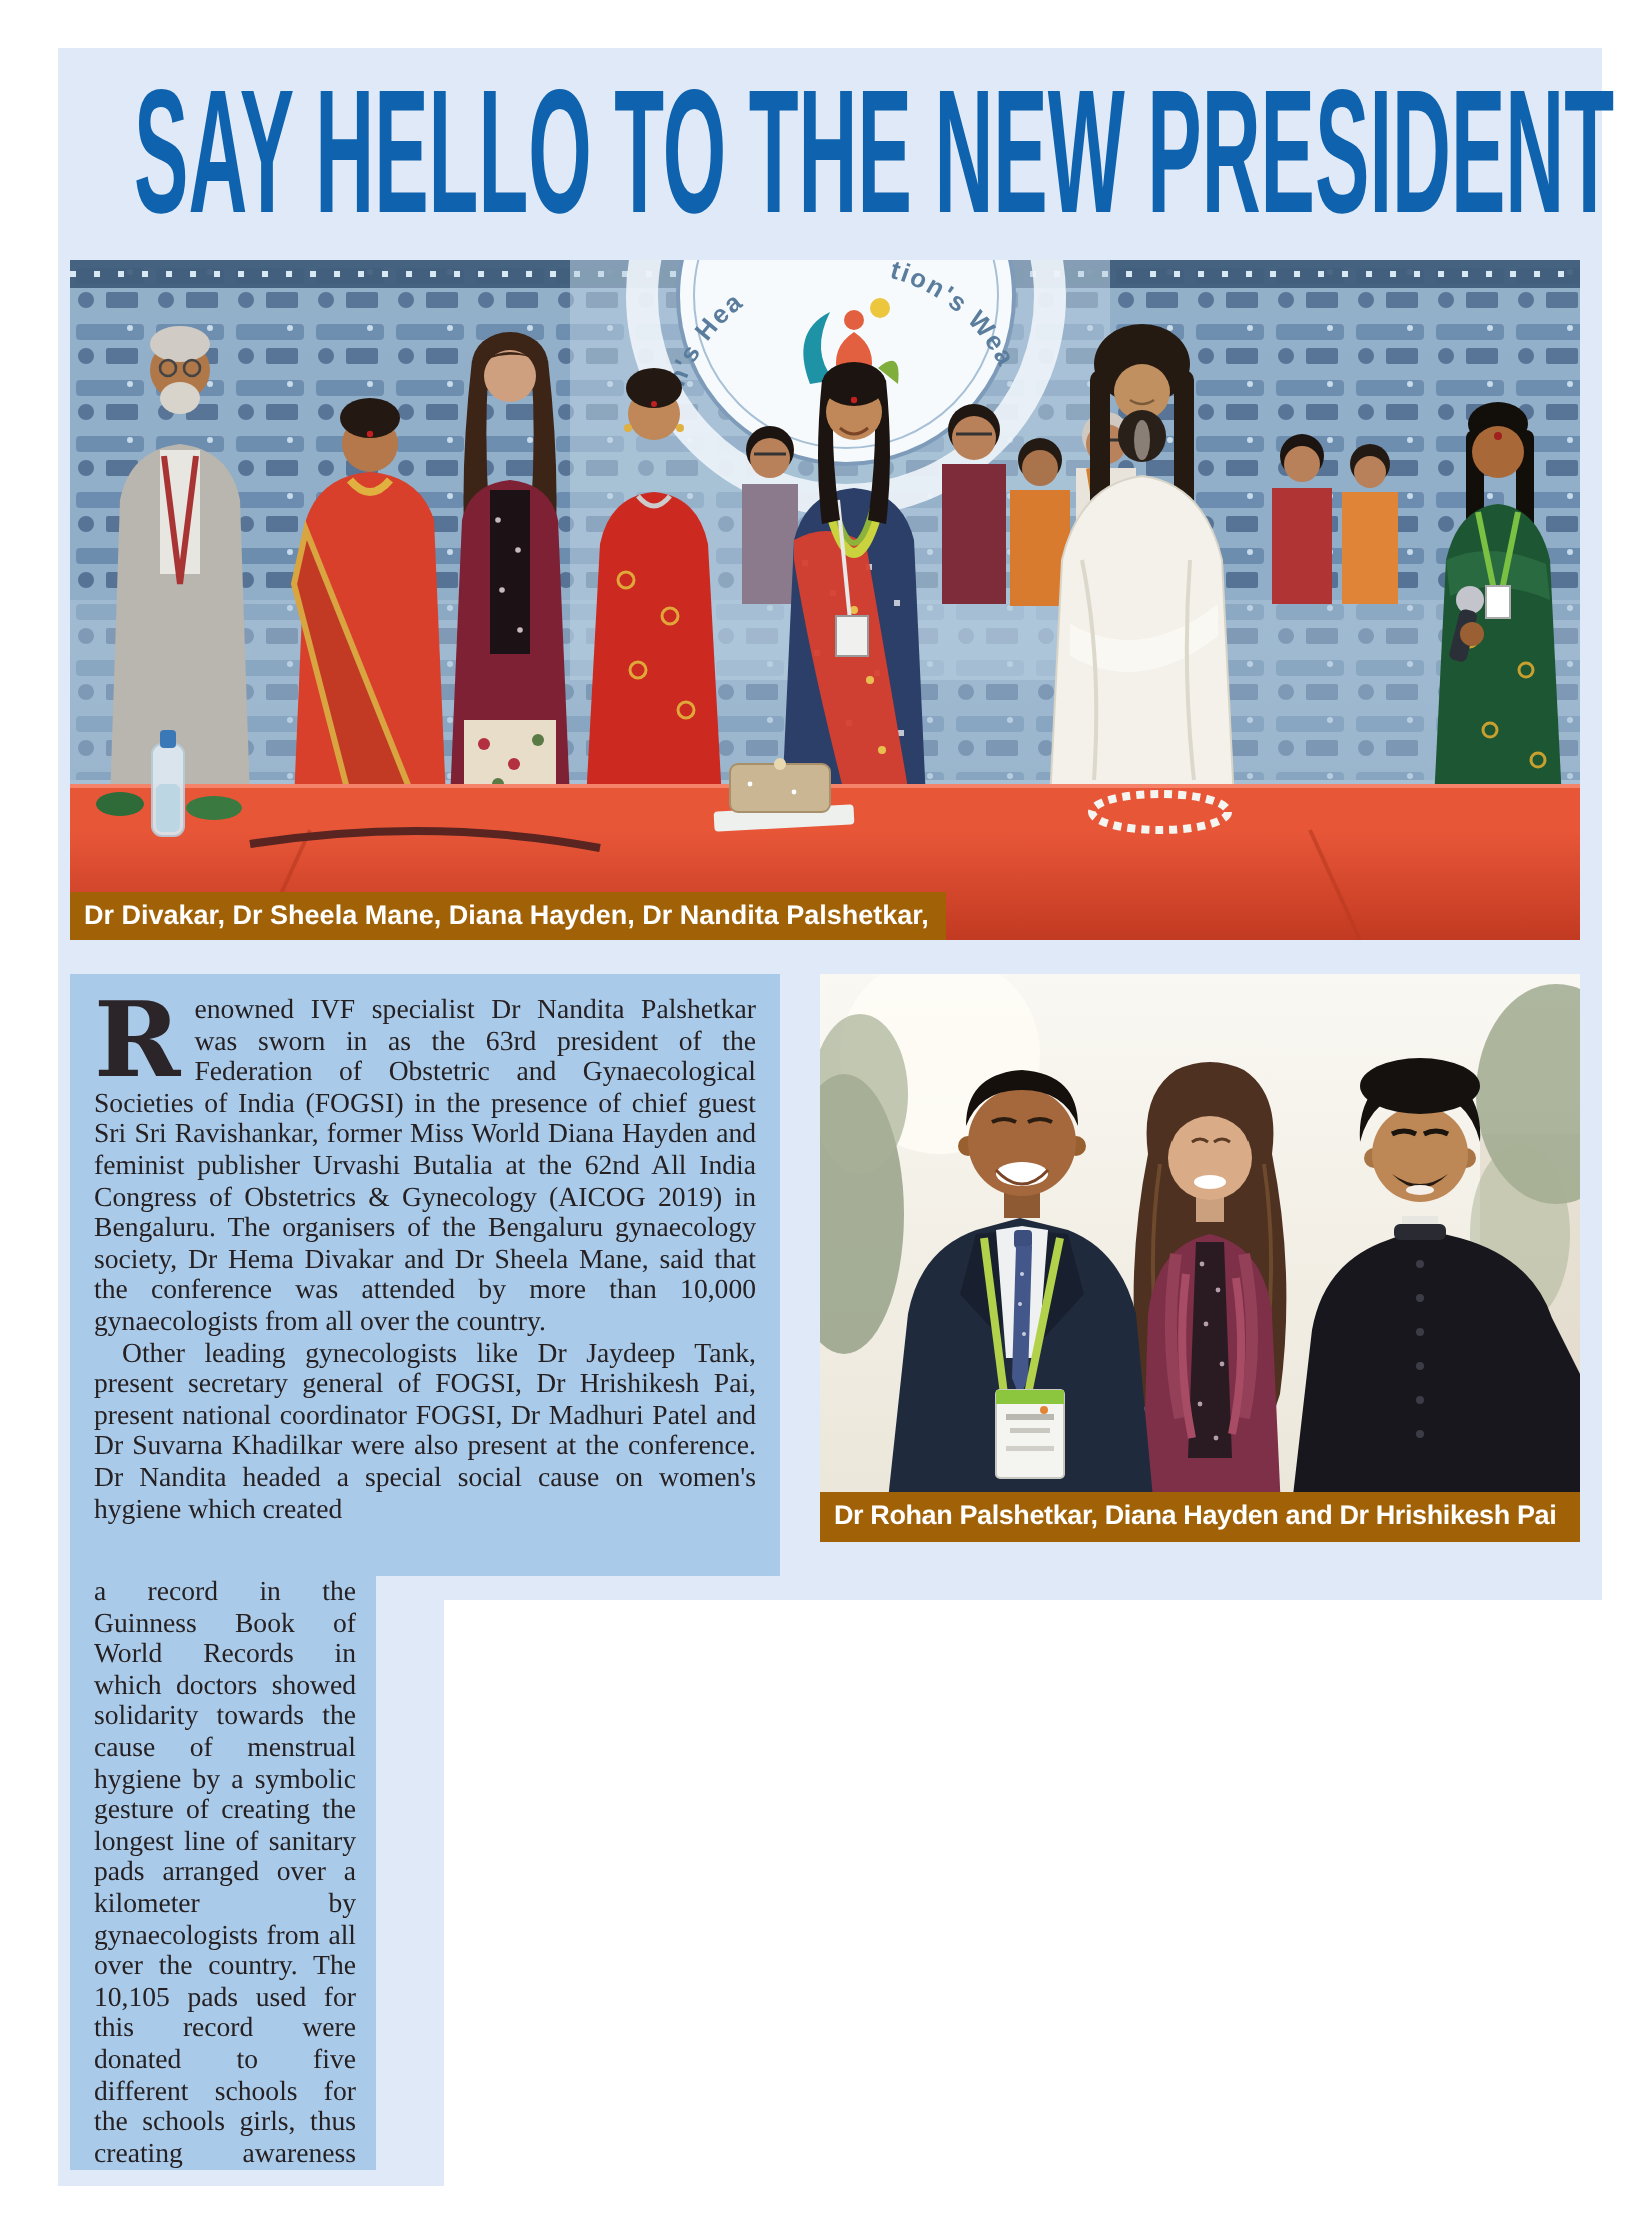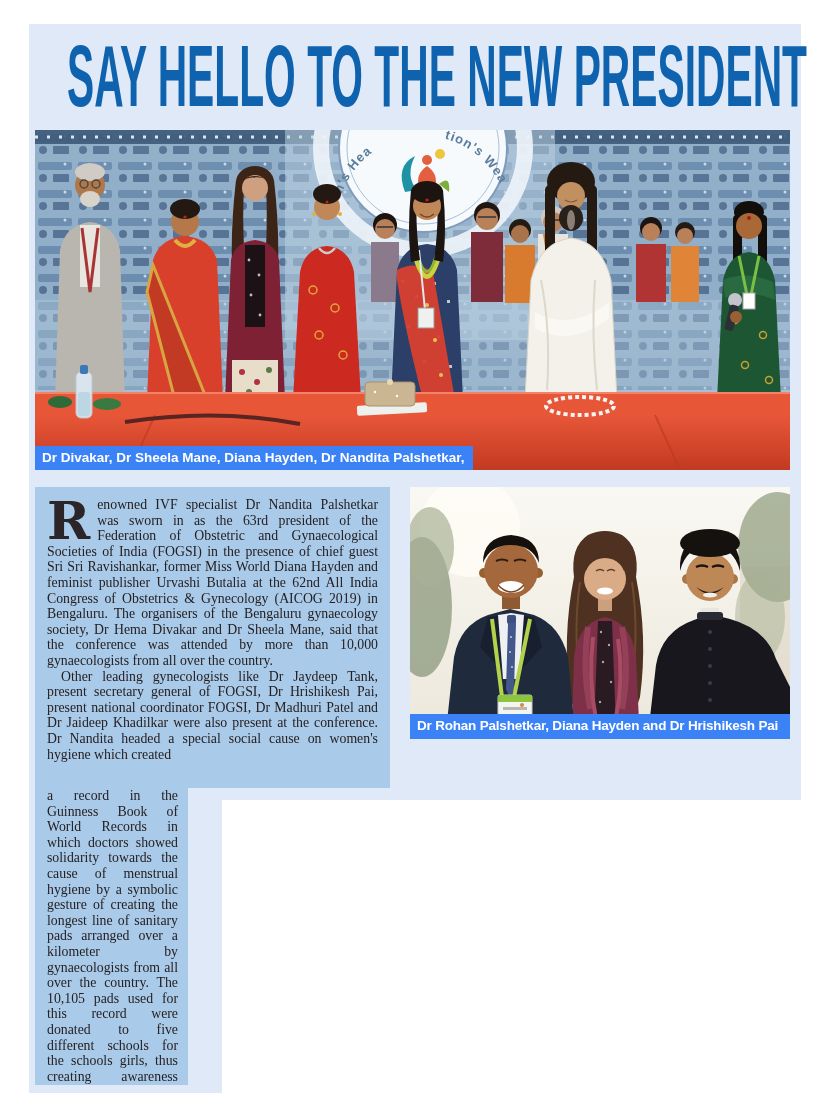--- a/index.html
+++ b/index.html
@@ -7,25 +7,25 @@
     width:818px;height:1119px;position:relative;background:#ffffff;
     font-family:"Liberation Serif", serif;overflow:hidden;
   }
   .panel{position:absolute;left:29px;top:24px;width:772px;height:776px;background:#dfe9f7;}
   .panel-leg{position:absolute;left:29px;top:788px;width:193px;height:305px;background:#dfe9f7;}
 
   .headline-wrap{position:absolute;left:35px;top:28px;width:748px;height:100px;margin-left:30px;}
 
   .photo{position:absolute;overflow:hidden;background:#c6d9e8;}
   .photo1{left:35px;top:130px;width:755px;height:340px;}
-  .photo2{left:410px;top:487px;width:380px;height:252px;}
+  .photo2{left:410px;top:487px;width:380px;height:284px;}
   .photo svg{display:block;position:absolute;left:0;top:0;}
 
   .caption{
-    position:absolute;background:#3b82f6;color:#ffffff;
+    position:absolute;background:#a16207;color:#ffffff;
     font-family:"Liberation Sans", sans-serif;font-weight:bold;
   }
   .caption1{left:0;bottom:0;max-width:470px;padding:3px 9px 4px 7px;
     font-size:13.5px;line-height:17px;white-space:nowrap;}
   .caption2{left:0;bottom:0;right:0;padding:4px 7px 5px 7px;
     font-size:13.5px;line-height:16px;letter-spacing:-0.2px;white-space:nowrap;}
 
   .textblock{
     position:absolute;background:#a9cbe9;color:#262022;
     font-size:13.8px;line-height:15.6px;text-align:justify;overflow:hidden;
@@ -278,21 +278,21 @@
   </svg>
   <div class="caption caption1">
     <div>Dr Divakar, Dr Sheela Mane, Diana Hayden, Dr Nandita Palshetkar,</div>
   </div>
 </div>
 
 <div class="textblock text-wide">
   <p class="p1">
     <span class="dropcap">R</span><span>enowned IVF specialist Dr Nandita Palshetkar was sworn in as the 63rd president of the Federation of Obstetric and Gynaecological Societies of India (FOGSI) in the presence of chief guest Sri Sri Ravishankar, former Miss World Diana Hayden and feminist publisher Urvashi Butalia at the 62nd All India Congress of Obstetrics &amp; Gynecology (AICOG 2019) in Bengaluru. The organisers of the Bengaluru gynaecology society, Dr Hema Divakar and Dr Sheela Mane, said that the conference was attended by more than 10,000 gynaecologists from all over the country.</span>
   </p>
-  <p class="p2">Other leading gynecologists like Dr Jaydeep Tank, present secretary general of FOGSI, Dr Hrishikesh Pai, present national coordinator FOGSI, Dr Madhuri Patel and Dr Jaideep Khadilkar were also present at the conference. Dr Nandita headed a special social cause on women's hygiene which created</p>
+  <p class="p2">Other leading gynecologists like Dr Jaydeep Tank, present secretary general of FOGSI, Dr Hrishikesh Pai, present national coordinator FOGSI, Dr Madhuri Patel and Dr Suvarna Khadilkar were also present at the conference. Dr Nandita headed a special social cause on women's hygiene which created</p>
 </div>
 <div class="textblock text-narrow">
   <p class="pn">a record in the Guinness Book of World Records in which doctors showed solidarity towards the cause of menstrual hygiene by a symbolic gesture of creating the longest line of sanitary pads arranged over a kilometer by gynaecologists from all over the country. The 10,105 pads used for this record were donated to five different schools for the schools girls, thus creating awareness about menstrual hygiene.</p>
 </div>
 
 <div class="photo photo2">
   <svg width="380" height="300" viewBox="0 0 380 300" preserveAspectRatio="none">
     <defs>
       <linearGradient id="sky2" x1="0" y1="0" x2="0" y2="1">
         <stop offset="0" stop-color="#faf8f3"></stop>

